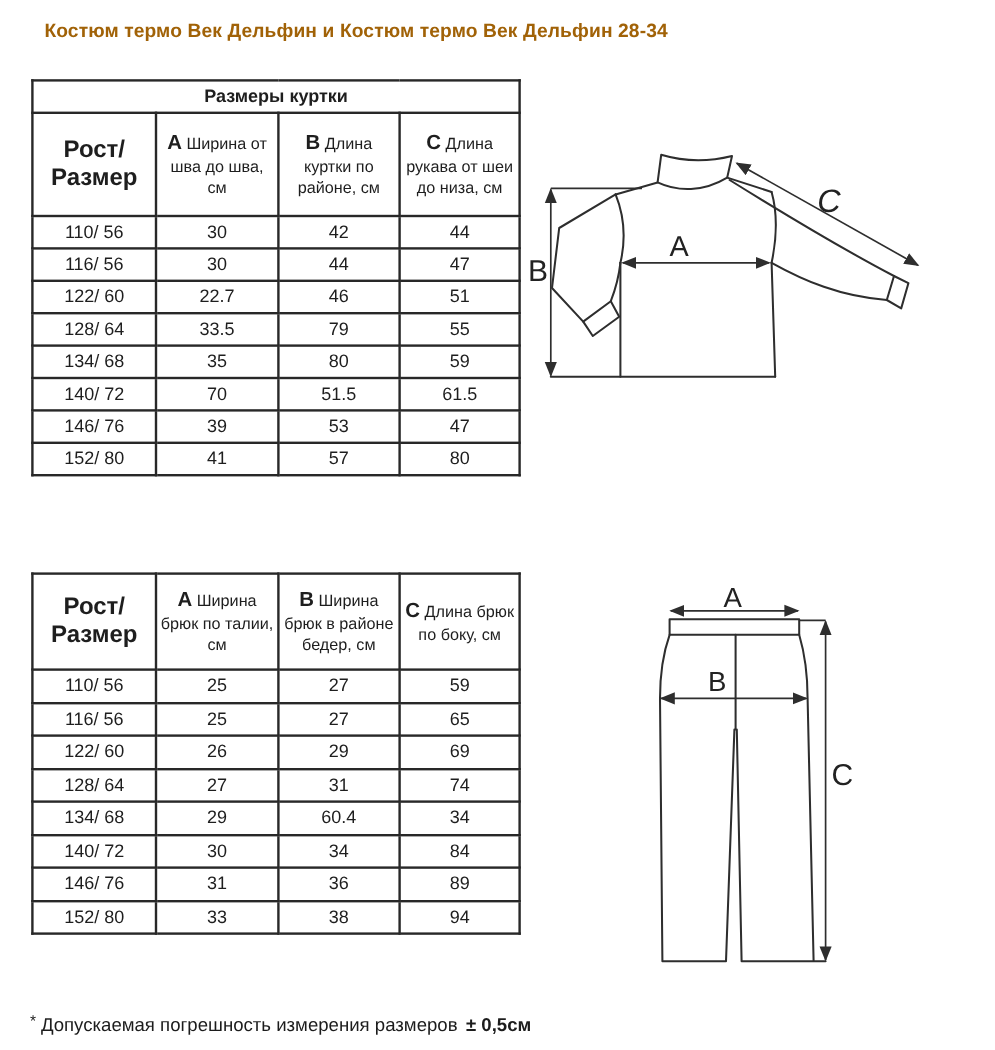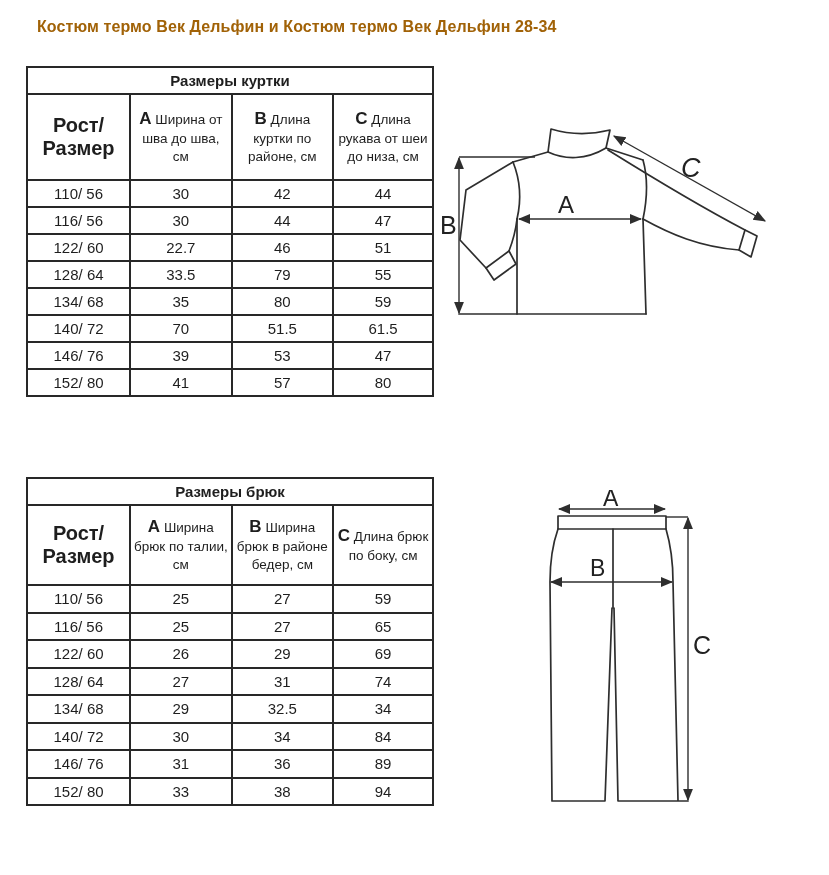--- a/index.html
+++ b/index.html
@@ -175,23 +175,20 @@
   </div>
 
   <table class="size-table pants">
     <colgroup>
         <col style="width:25.4%">
         <col style="width:25%">
         <col style="width:25%">
         <col style="width:24.6%">
       </colgroup>
     <thead>
-      <tr>
-        <th colspan="4" class="caption-cell">Размеры брюк</th>
-      </tr>
       <tr class="col-row">
         <th class="size-col-head">Рост/Размер</th>
         <th class="col-head"><span class="letter">A</span> <span>Ширина брюк по талии, см</span></th>
         <th class="col-head"><span class="letter">B</span> <span>Ширина брюк в районе бедер, см</span></th>
         <th class="col-head"><span class="letter">C</span> <span>Длина брюк по боку, см</span></th>
       </tr>
     </thead>
     <tbody>
         <tr>
           <td>110/ 56</td>
@@ -213,21 +210,21 @@
         </tr>
         <tr>
           <td>128/ 64</td>
           <td>27</td>
           <td>31</td>
           <td>74</td>
         </tr>
         <tr>
           <td>134/ 68</td>
           <td>29</td>
-          <td>32.5</td>
+          <td>60.4</td>
           <td>34</td>
         </tr>
         <tr>
           <td>140/ 72</td>
           <td>30</td>
           <td>34</td>
           <td>84</td>
         </tr>
         <tr>
           <td>146/ 76</td>
@@ -263,14 +260,15 @@
       <line class="dim" x1="11" y1="92" x2="132" y2="92" marker-start="url(#pa)" marker-end="url(#pa)"></line>
 
       <line class="dim" x1="126" y1="27" x2="148" y2="27"></line>
       <line class="dim" x1="148" y1="28" x2="148" y2="310" marker-start="url(#pa)" marker-end="url(#pa)"></line>
       <text class="dim-label" x="63" y="16" font-size="23">A</text>
       <text class="dim-label" x="50" y="86" font-size="23">B</text>
       <text class="dim-label" x="153" y="164" font-size="25">C</text>
     </svg>
   </div>
 
+  <p class="footnote"><span class="mark">*</span><span>Допускаемая погрешность измерения размеров</span><b>± 0,5см</b></p>
 
 </div>
 
 </body></html>

